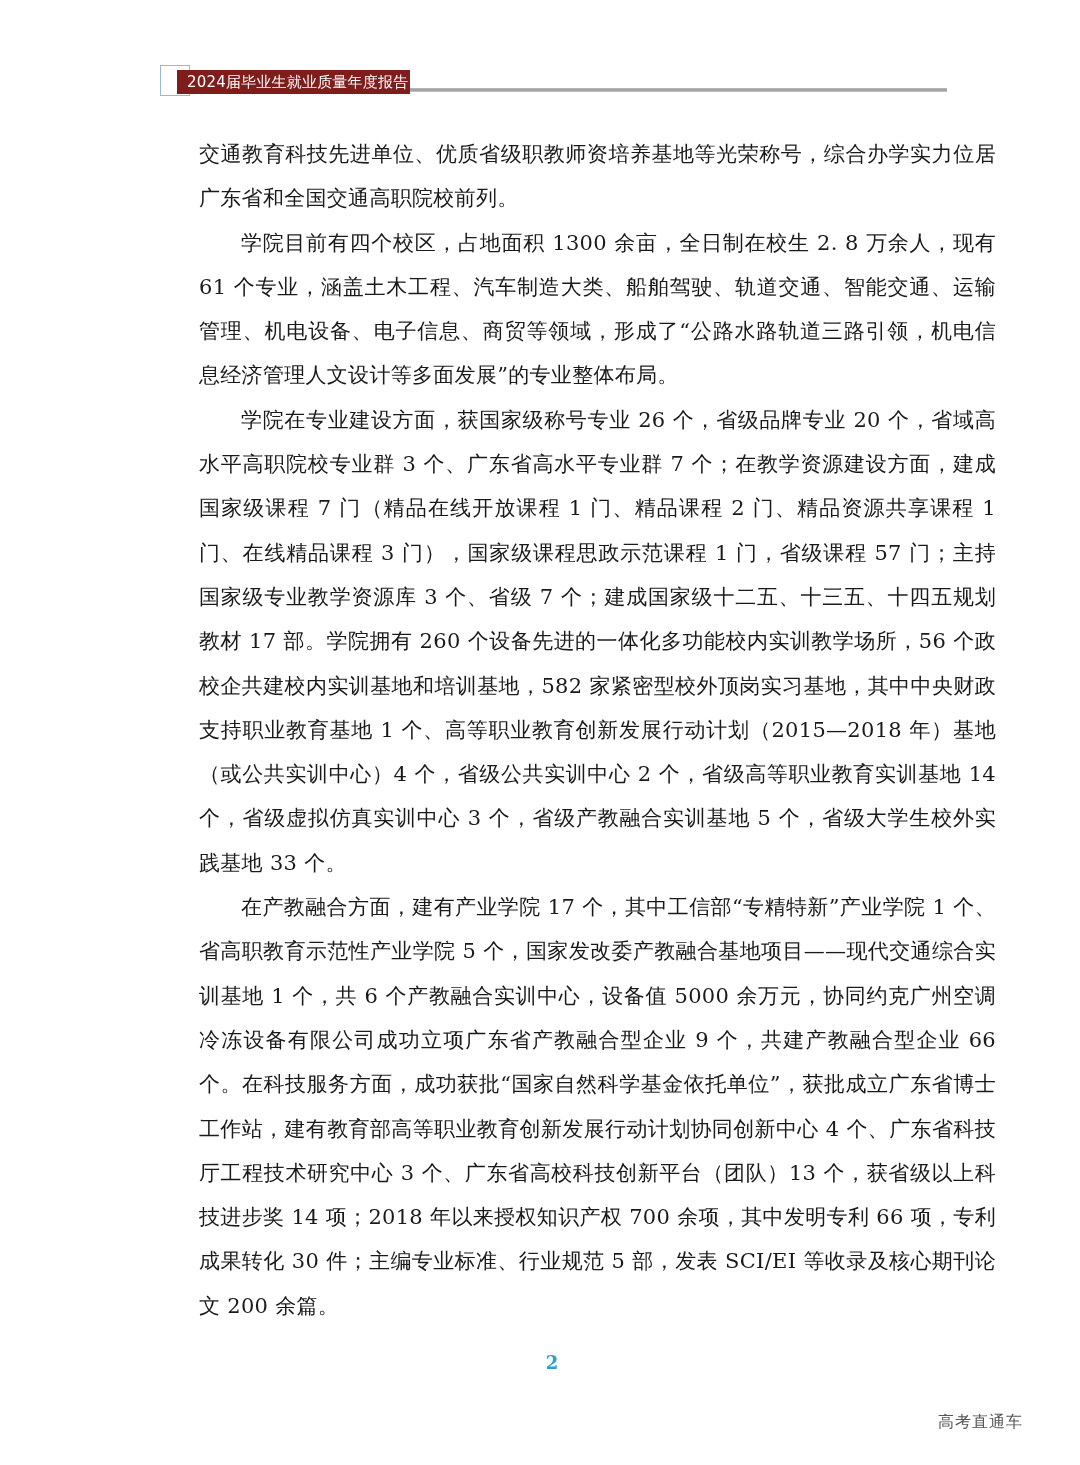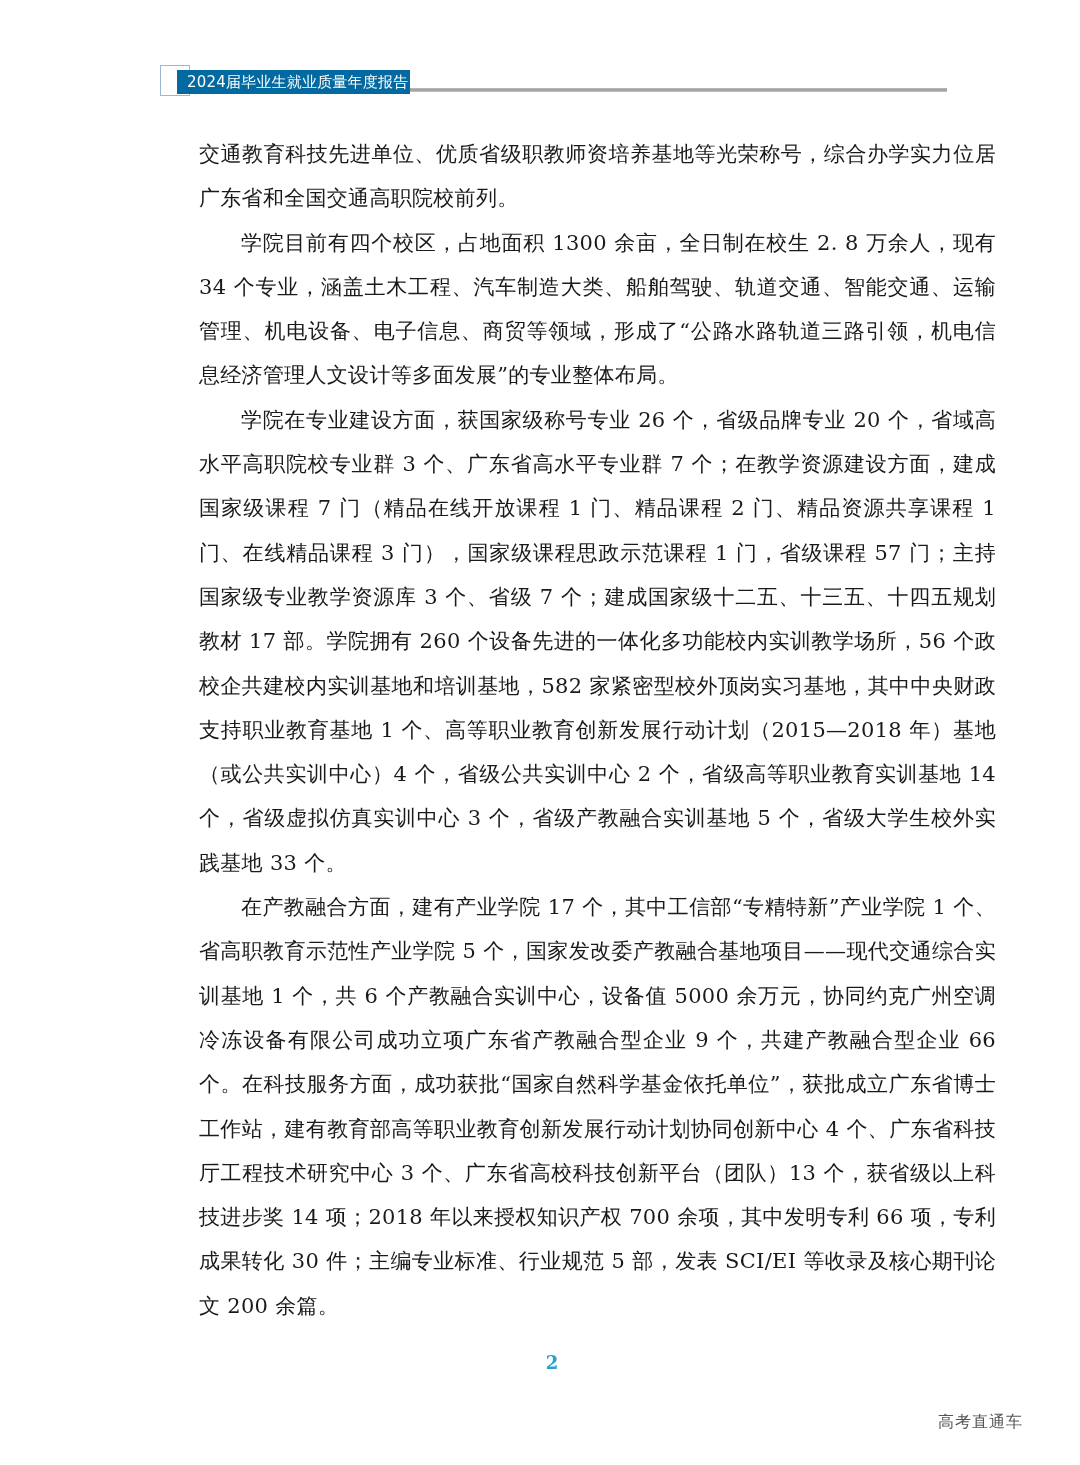--- a/index.html
+++ b/index.html
@@ -30,21 +30,21 @@
       height: 31px;
       border: 1.5px solid #9bb7d6;
       box-sizing: border-box;
     }
     .header-label {
       position: absolute;
       left: 177px;
       top: 70px;
       width: 233px;
       height: 24px;
-      background: #0369a1;
+      background: #7f1d1d;
       color: #ffffff;
       font-family: "DejaVu Sans", "Liberation Sans", sans-serif;
       font-size: 15px;
       line-height: 24px;
       padding-left: 10px;
       box-sizing: border-box;
       white-space: nowrap;
       letter-spacing: 0.2px;
     }
     .header-rule {
@@ -98,19 +98,19 @@
 <body>
 
 <div class="header">
   <div class="header-outline-box"></div>
   <div class="header-label">2024届毕业生就业质量年度报告</div>
   <div class="header-rule"></div>
 </div>
 
 <div class="content">
   <p class="para">交通教育科技先进单位、优质省级职教师资培养基地等光荣称号，综合办学实力位居广东省和全国交通高职院校前列。</p>
-  <p class="para indent">学院目前有四个校区，占地面积 1300 余亩，全日制在校生 2. 8 万余人，现有 34 个专业，涵盖土木工程、汽车制造大类、船舶驾驶、轨道交通、智能交通、运输管理、机电设备、电子信息、商贸等领域，形成了“公路水路轨道三路引领，机电信息经济管理人文设计等多面发展”的专业整体布局。</p>
+  <p class="para indent">学院目前有四个校区，占地面积 1300 余亩，全日制在校生 2. 8 万余人，现有 61 个专业，涵盖土木工程、汽车制造大类、船舶驾驶、轨道交通、智能交通、运输管理、机电设备、电子信息、商贸等领域，形成了“公路水路轨道三路引领，机电信息经济管理人文设计等多面发展”的专业整体布局。</p>
   <p class="para indent">学院在专业建设方面，获国家级称号专业 26 个，省级品牌专业 20 个，省域高水平高职院校专业群 3 个、广东省高水平专业群 7 个；在教学资源建设方面，建成国家级课程 7 门（精品在线开放课程 1 门、精品课程 2 门、精品资源共享课程 1 门、在线精品课程 3 门），国家级课程思政示范课程 1 门，省级课程 57 门；主持国家级专业教学资源库 3 个、省级 7 个；建成国家级十二五、十三五、十四五规划教材 17 部。学院拥有 260 个设备先进的一体化多功能校内实训教学场所，56 个政校企共建校内实训基地和培训基地，582 家紧密型校外顶岗实习基地，其中中央财政支持职业教育基地 1 个、高等职业教育创新发展行动计划（2015—2018 年）基地（或公共实训中心）4 个，省级公共实训中心 2 个，省级高等职业教育实训基地 14 个，省级虚拟仿真实训中心 3 个，省级产教融合实训基地 5 个，省级大学生校外实践基地 33 个。</p>
   <p class="para indent">在产教融合方面，建有产业学院 17 个，其中工信部“专精特新”产业学院 1 个、省高职教育示范性产业学院 5 个，国家发改委产教融合基地项目——现代交通综合实训基地 1 个，共 6 个产教融合实训中心，设备值 5000 余万元，协同约克广州空调冷冻设备有限公司成功立项广东省产教融合型企业 9 个，共建产教融合型企业 66 个。在科技服务方面，成功获批“国家自然科学基金依托单位”，获批成立广东省博士工作站，建有教育部高等职业教育创新发展行动计划协同创新中心 4 个、广东省科技厅工程技术研究中心 3 个、广东省高校科技创新平台（团队）13 个，获省级以上科技进步奖 14 项；2018 年以来授权知识产权 700 余项，其中发明专利 66 项，专利成果转化 30 件；主编专业标准、行业规范 5 部，发表 SCI/EI 等收录及核心期刊论文 200 余篇。</p>
 </div>
 
 <div class="page-number">2</div>
 <div class="watermark">高考直通车</div>
 
 </body></html>

